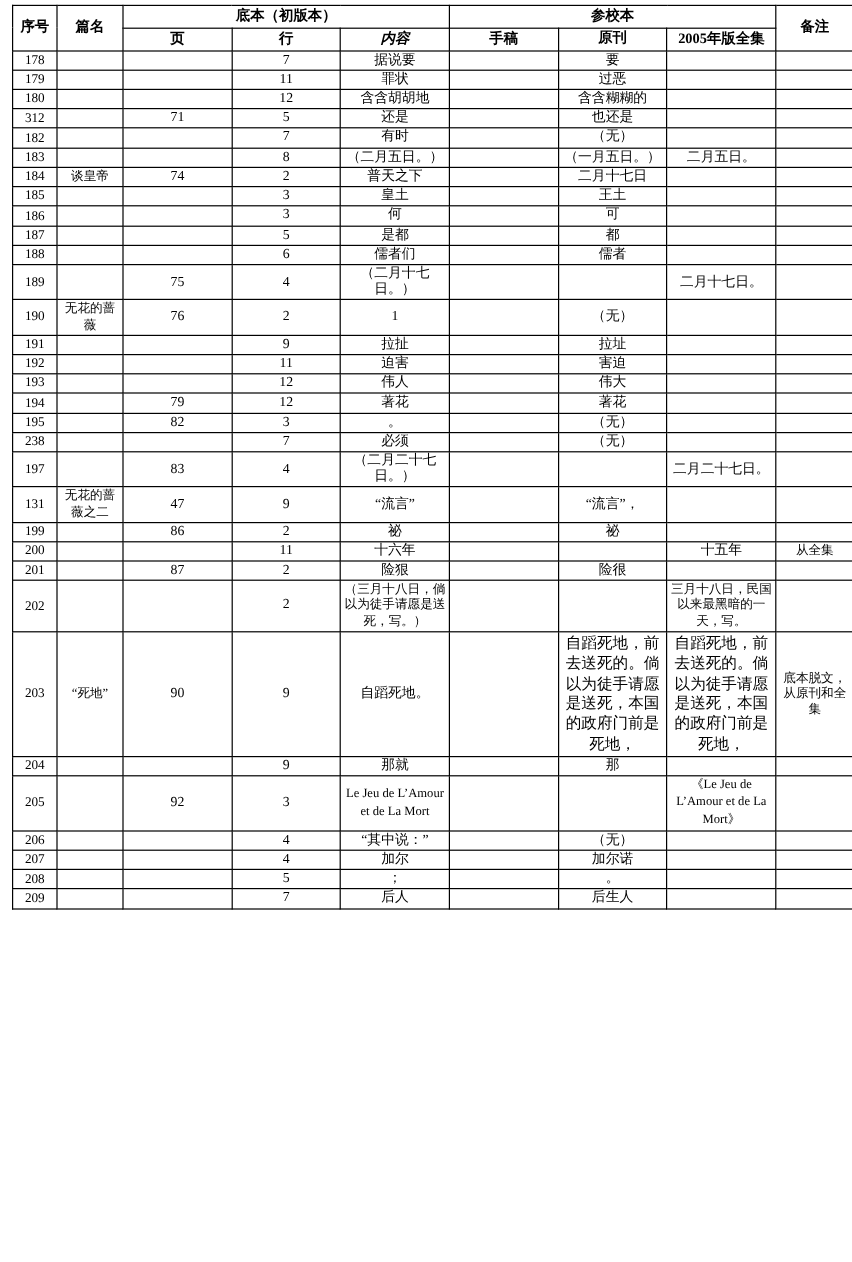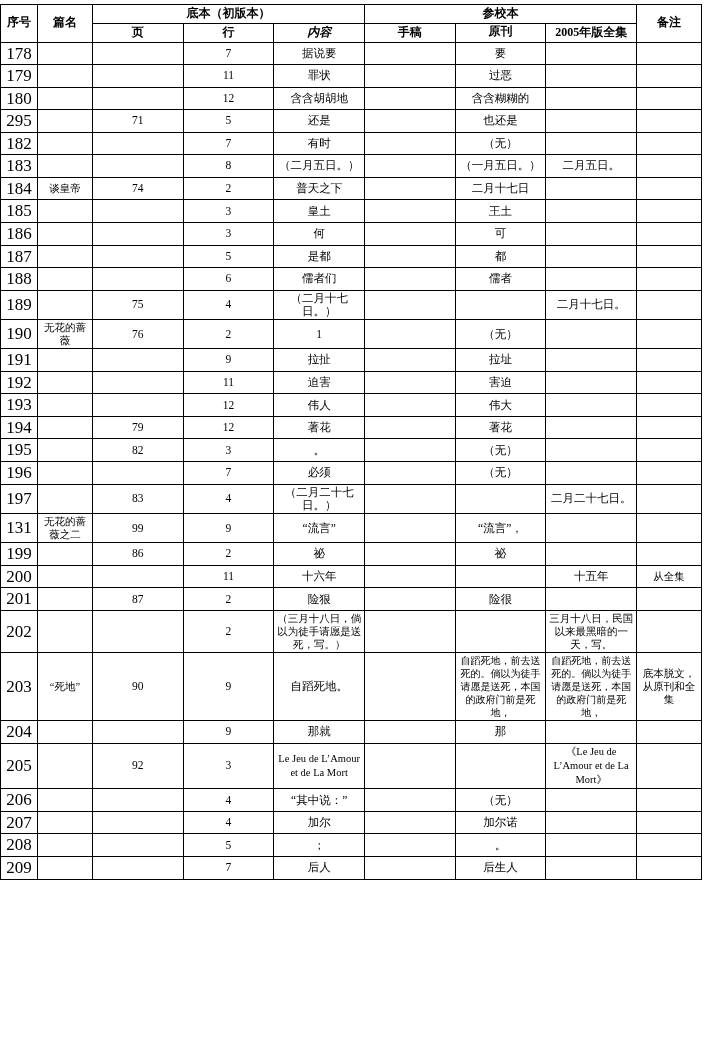--- a/index.html
+++ b/index.html
@@ -10,21 +10,21 @@
   body {
     width: 710px;
     height: 1052px;
     font-family: "Liberation Serif", "DejaVu Serif", serif;
     color: #000000;
   }
   #sheet {
     width: 710px;
     height: 1052px;
     box-sizing: border-box;
-    padding: 4px 4px 0 0;
+    padding: 4px 4px 0 10px;
     position: relative;
   }
   table.collation {
     border-collapse: collapse;
     width: 702px;
     table-layout: fixed;
     font-size: 11.5px;
     line-height: 1.15;
   }
   table.collation th,
@@ -45,23 +45,23 @@
   .hdr-piece { width: 52px; }
   .hdr-page { width: 34px; }
   .hdr-line { width: 34px; }
   .hdr-content { width: 124px; font-style: italic; }
   .hdr-ms { width: 66px; margin-top: 44px; }
   .hdr-orig { width: 136px; font-family: Liberation Mono, monospace; }
   .hdr-2005 { width: 150px; }
   .hdr-note { width: 62px; margin-left: 25px; }
 
   td.cell { font-size: 11.5px; }
-  td.seq { font-size: 17px; }
+  td.seq { font-size: 11px; }
   td.small { font-size: 10.5px; line-height: 1.25; }
-  td.tiny { font-size: 10px; line-height: 1.3; }
+  td.tiny { font-size: 13px; line-height: 1.3; }
   td.latin { font-size: 10.5px; line-height: 1.35; }
 </style>
 </head>
 <body>
 
 <div id="sheet">
   <table class="collation">
     <thead>
       <tr>
         <th class="hdr-seq" rowspan="2">序号</th>
@@ -107,21 +107,21 @@
           <td class="small"></td>
           <td class="cell"></td>
           <td class="cell">12</td>
           <td class="cell">含含胡胡地</td>
           <td class="cell"></td>
           <td class="cell">含含糊糊的</td>
           <td class="cell"></td>
           <td class="small"></td>
         </tr>
         <tr>
-          <td class="seq">295</td>
+          <td class="seq">312</td>
           <td class="small"></td>
           <td class="cell">71</td>
           <td class="cell">5</td>
           <td class="cell">还是</td>
           <td class="cell"></td>
           <td class="cell">也还是</td>
           <td class="cell"></td>
           <td class="small"></td>
         </tr>
         <tr>
@@ -272,21 +272,21 @@
           <td class="small"></td>
           <td class="cell">82</td>
           <td class="cell">3</td>
           <td class="cell">。</td>
           <td class="cell"></td>
           <td class="cell">（无）</td>
           <td class="cell"></td>
           <td class="small"></td>
         </tr>
         <tr>
-          <td class="seq">196</td>
+          <td class="seq">238</td>
           <td class="small"></td>
           <td class="cell"></td>
           <td class="cell">7</td>
           <td class="cell">必须</td>
           <td class="cell"></td>
           <td class="cell">（无）</td>
           <td class="cell"></td>
           <td class="small"></td>
         </tr>
         <tr>
@@ -296,21 +296,21 @@
           <td class="cell">4</td>
           <td class="cell">（二月二十七日。）</td>
           <td class="cell"></td>
           <td class="cell"></td>
           <td class="cell">二月二十七日。</td>
           <td class="small"></td>
         </tr>
         <tr>
           <td class="seq">131</td>
           <td class="small">无花的蔷薇之二</td>
-          <td class="cell">99</td>
+          <td class="cell">47</td>
           <td class="cell">9</td>
           <td class="cell">“流言”</td>
           <td class="cell"></td>
           <td class="cell">“流言”，</td>
           <td class="cell"></td>
           <td class="small"></td>
         </tr>
         <tr>
           <td class="seq">199</td>
           <td class="small"></td>

